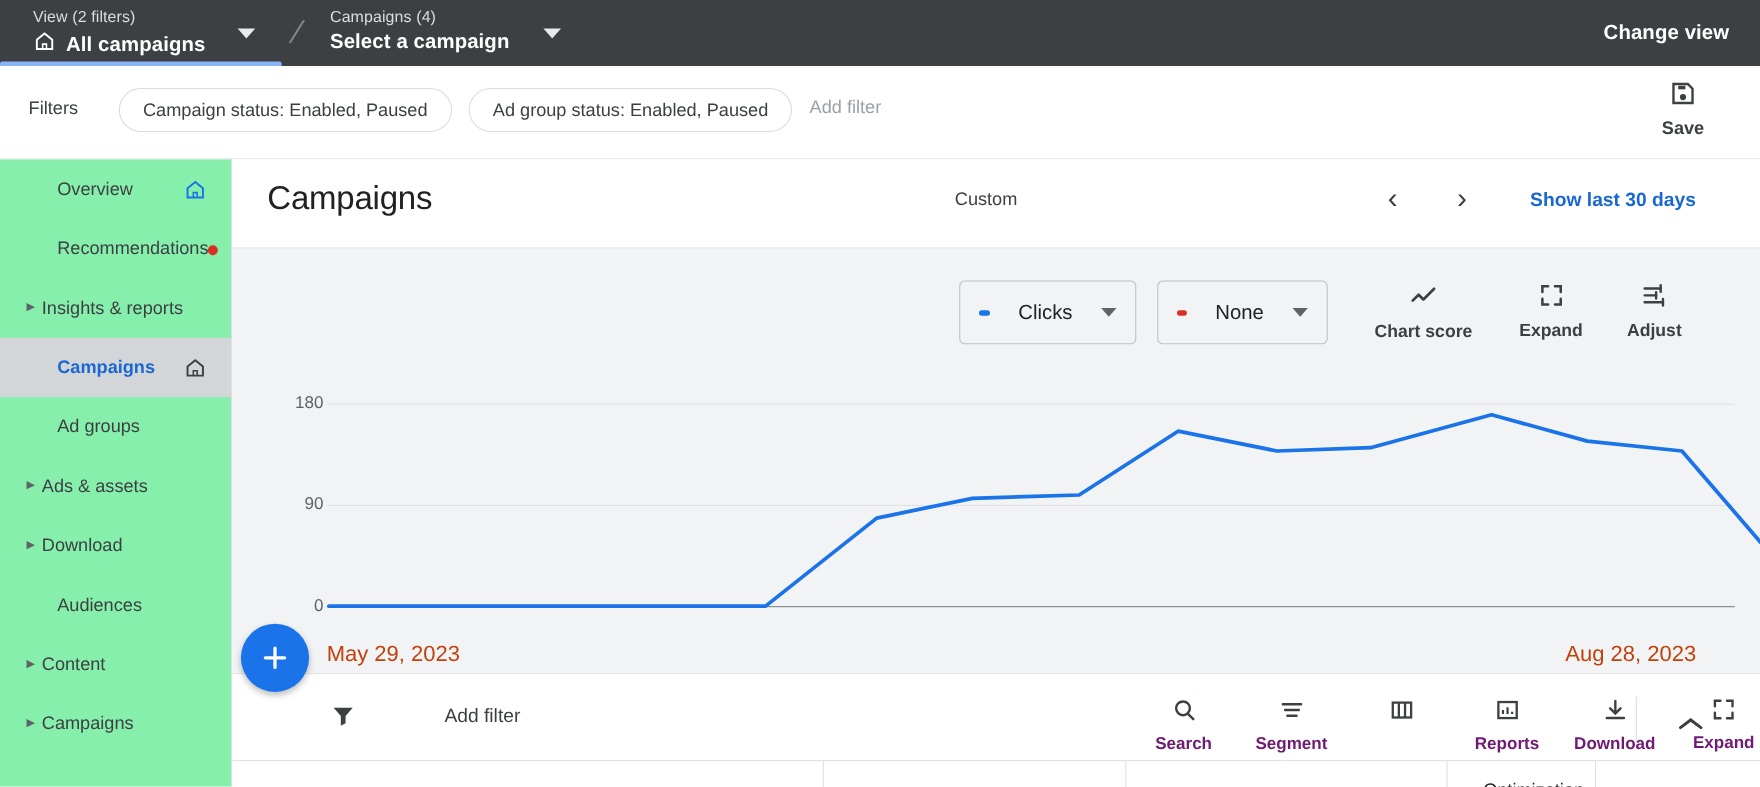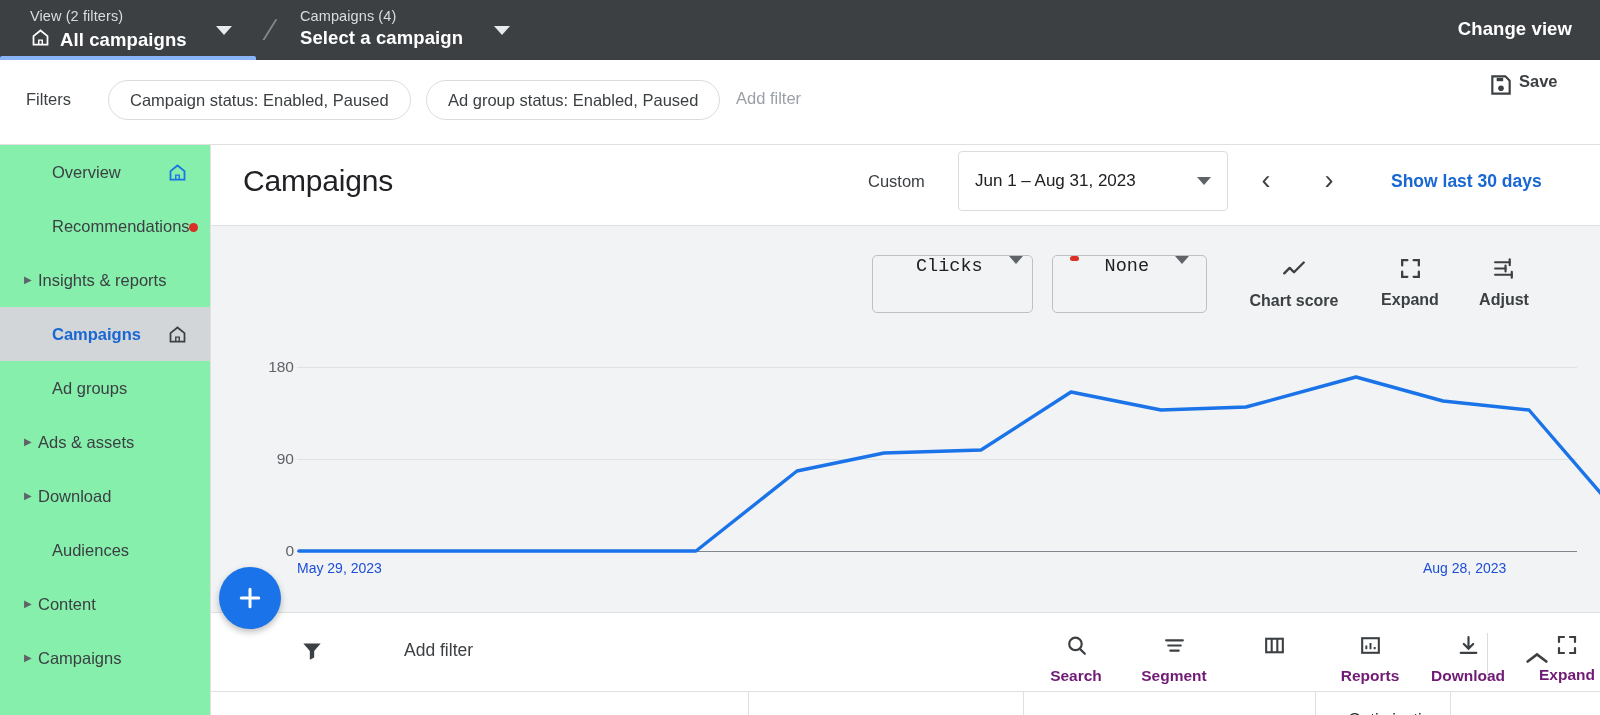--- a/index.html
+++ b/index.html
@@ -63,21 +63,21 @@
     font-size: 16.5px; color: #3c4043; background: #fff; white-space: nowrap;
   }
   .fchip1 { left: 108px; }
   .fchip2 { left: 426px; }
   .add-filter-top {
     position: absolute; left: 736px; top: 29px;
     font-size: 16.5px; color: #9aa0a6;
   }
   .save-btn {
     position: absolute; right: 28px; top: 12px; width: 84px;
-    display: flex; flex-direction: row; align-items: flex-start; gap: 5px;
+    display: flex; flex-direction: column; align-items: center; gap: 5px;
   }
   .save-btn .lbl { font-size: 16.5px; font-weight: bold; color: #3c4043; }
 
   
   .sidebar {
     position: absolute; left: 0; top: 145px; width: 211px; height: 570px;
     background: #86efac; border-right: 1px solid #e0e0e0;
   }
   .nav-item {
     position: relative; height: 54px; display: flex; align-items: center;
@@ -124,21 +124,21 @@
   }
 
   
   .chart-panel {
     position: relative; height: 387px; background: #f1f3f4;
     border-bottom: 1px solid #e0e0e0;
   }
   .metric-sel {
     position: absolute; top: 29px; height: 58px;
     border: 1px solid #bdc1c6; border-radius: 5px; background: #f1f3f4;
-    display: flex; gap: 26px; padding: 0 17px; font-family: Liberation Mono, monospace;
+    display: flex; align-items: center; gap: 26px; padding: 0 17px;
   }
   .metric1 { left: 661px; width: 161px; }
   .metric2 { left: 841px; width: 155px; }
   .dash { width: 16px; height: 5px; border-radius: 3px; }
   .metric-sel .mtxt { font-size: 18.5px; color: #202124; flex: 1; }
   .mini-caret {
     width: 0; height: 0;
     border-left: 7px solid transparent; border-right: 7px solid transparent;
     border-top: 8px solid #5f6368;
   }
@@ -149,21 +149,21 @@
   .ctool .lbl { font-size: 16px; font-weight: bold; color: #3c4043; }
   .ct1 { left: 1037px; } .ct2 { left: 1153px; } .ct3 { left: 1247px; }
 
   .plot { position: absolute; left: 0; top: 140px; width: 1389px; height: 230px; }
   .ylab {
     position: absolute; right: 1306px; font-size: 15.5px; color: #5f6368;
     text-align: right; width: 70px;
   }
   .gridline { position: absolute; left: 86px; width: 1280px; height: 1px; background: #dfe1e5; }
   .axisline { position: absolute; left: 86px; width: 1280px; height: 1px; background: #80868b; }
-  .xlab { position: absolute; font-size: 14px; color: #1d4ed8; }
+  .xlab { position: absolute; font-size: 20px; color: #c2410c; margin-top: 24px; }
 
   .fab {
     position: absolute; left: 8px; top: 341px;
     width: 62px; height: 62px; border-radius: 50%;
     background: #1a73e8; box-shadow: 0 3px 6px rgba(60,64,67,.35);
     display: flex; align-items: center; justify-content: center; z-index: 6;
   }
 
   
   .tbl-toolbar { position: relative; height: 78px; background: #fff; }
@@ -301,24 +301,20 @@
     <span class="nav-arrow">▶</span>
     <span class="nav-label">Campaigns</span>
   </div>
 </div>
 
 <div class="main">
 
   <div class="page-head">
     <div class="page-title">Campaigns</div>
     <div class="custom-lbl">Custom</div>
-    <div class="date-box">
-      <span class="dtxt">Jun 1 – Aug 31, 2023</span>
-      <span class="mini-caret"></span>
-    </div>
     <div class="nav-chev chev-prev">‹</div>
     <div class="nav-chev chev-next">›</div>
     <div class="show-last">Show last 30 days</div>
   </div>
 
   <div class="chart-panel">
 
     <div class="metric-sel metric1">
       <span class="dash" style="background:#1a73e8"></span>
       <span class="mtxt">Clicks</span>

